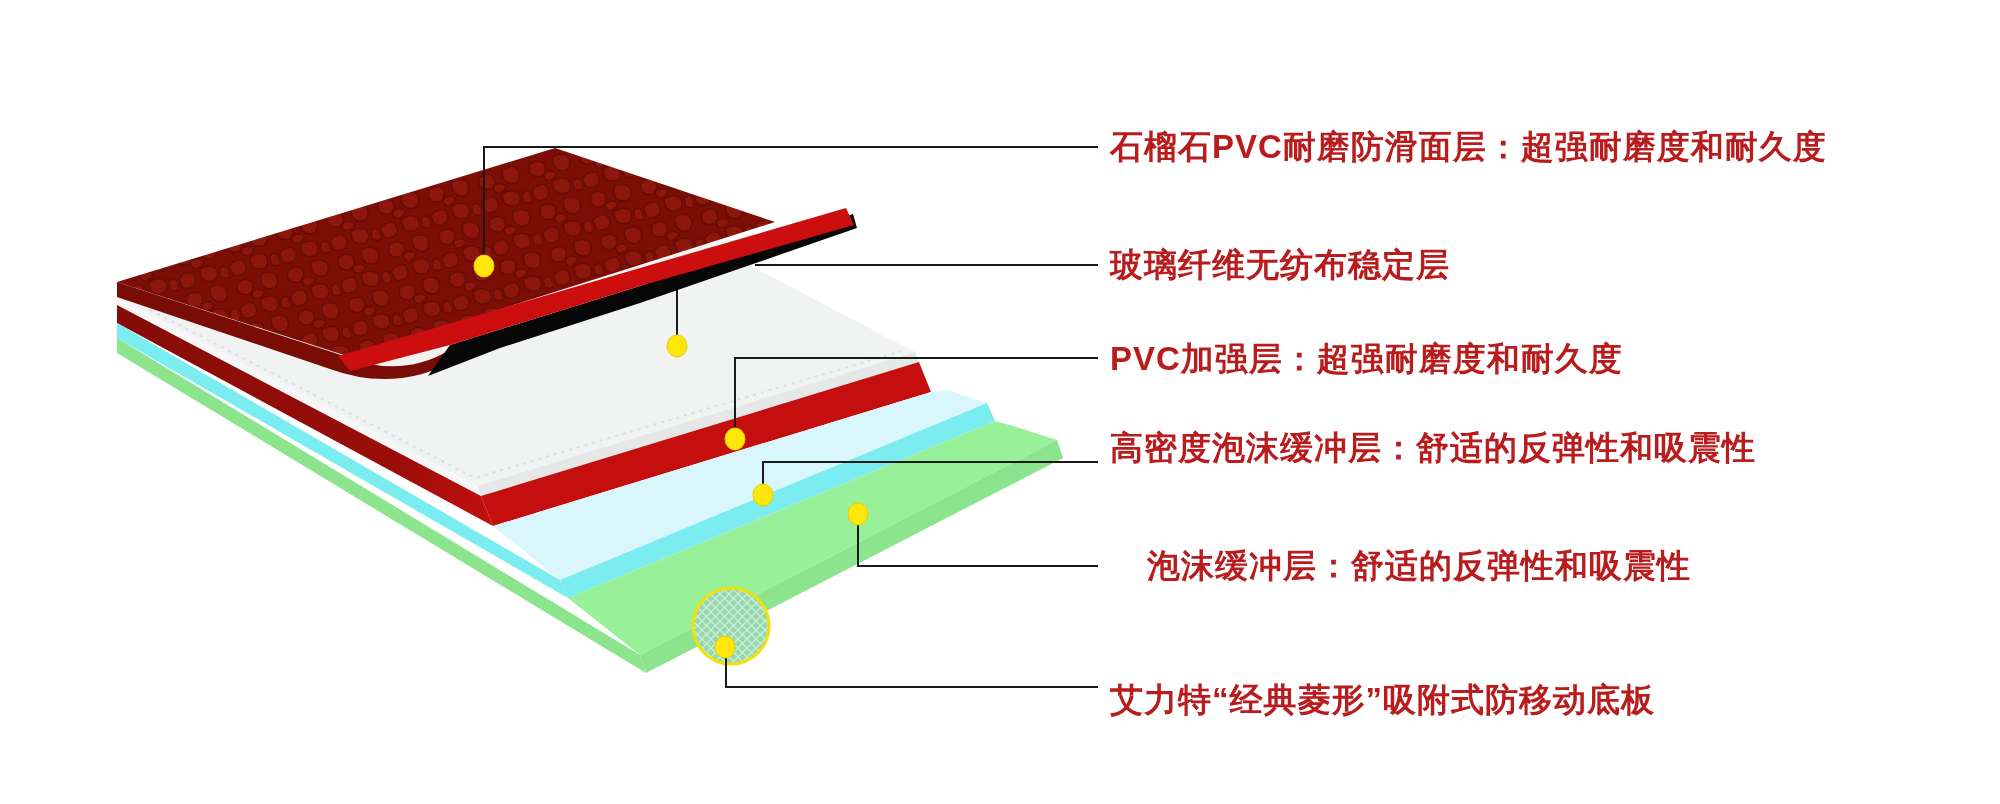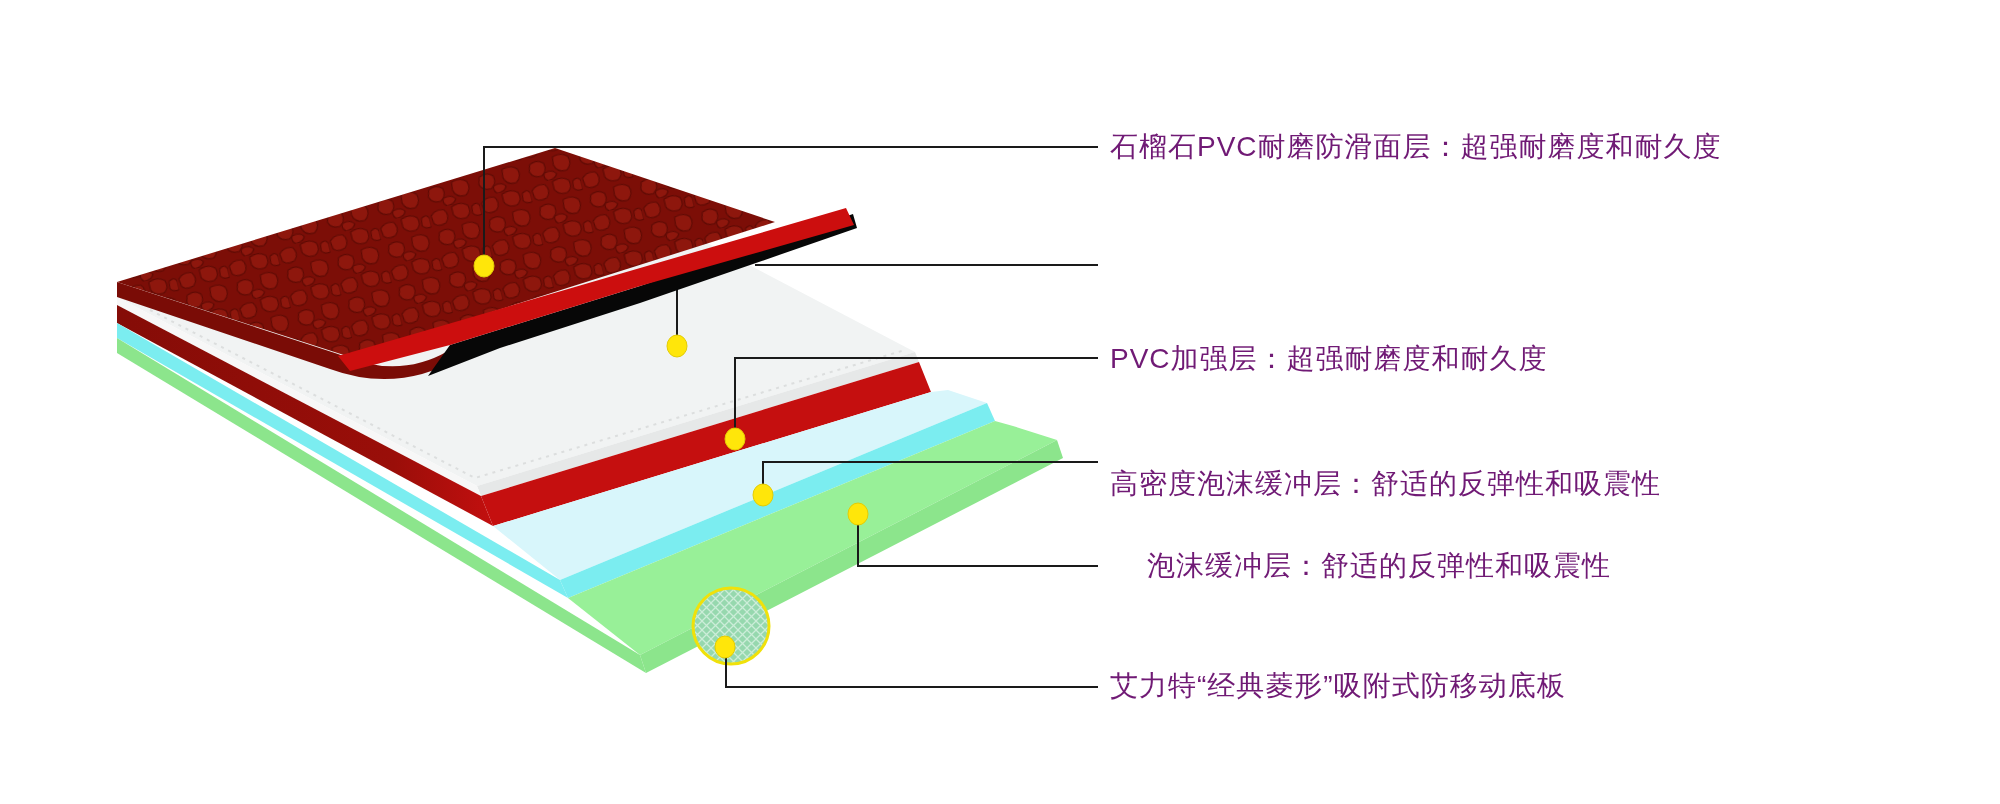--- a/index.html
+++ b/index.html
@@ -16,33 +16,33 @@
     overflow: hidden;
   }
   #diagram-svg {
     position: absolute;
     left: 0;
     top: 0;
   }
   .callout-label {
     position: absolute;
     left: 1110px;
-    font-size: 28px;
+    font-size: 33px;
     line-height: 40px;
-    color: #701a75;
+    color: #b91c1c;
     letter-spacing: 1px;
     white-space: nowrap;
-    font-weight: 400;
+    font-weight: 700;
   }
   .lbl-1 { top: 127px; }
   .lbl-2 { top: 245px; }
   .lbl-3 { top: 339px; }
-  .lbl-4 { top: 464px; }
+  .lbl-4 { top: 428px; }
   .lbl-5 { top: 546px; margin-left: 37px; }
-  .lbl-6 { top: 666px; }
+  .lbl-6 { top: 680px; }
 </style>
 </head>
 <body>
 
 <div id="stage">
 
   <svg id="diagram-svg" width="2000" height="804" viewBox="0 0 2000 804" xmlns="http://www.w3.org/2000/svg">
 
     <defs>
 
@@ -124,17 +124,18 @@
       <ellipse cx="484" cy="266" rx="10" ry="11"></ellipse>
       <ellipse cx="677" cy="346" rx="10" ry="11"></ellipse>
       <ellipse cx="735" cy="439" rx="10" ry="11"></ellipse>
       <ellipse cx="763" cy="495" rx="10" ry="11"></ellipse>
       <ellipse cx="858" cy="514" rx="10" ry="11"></ellipse>
       <ellipse cx="725" cy="647" rx="10" ry="11"></ellipse>
     </g>
   </svg>
 
   <div class="callout-label lbl-1">石榴石PVC耐磨防滑面层：超强耐磨度和耐久度</div>
+  <div class="callout-label lbl-2">玻璃纤维无纺布稳定层</div>
   <div class="callout-label lbl-3">PVC加强层：超强耐磨度和耐久度</div>
   <div class="callout-label lbl-4">高密度泡沫缓冲层：舒适的反弹性和吸震性</div>
   <div class="callout-label lbl-5">泡沫缓冲层：舒适的反弹性和吸震性</div>
   <div class="callout-label lbl-6">艾力特“经典菱形”吸附式防移动底板</div>
 </div>
 
 </body></html>

